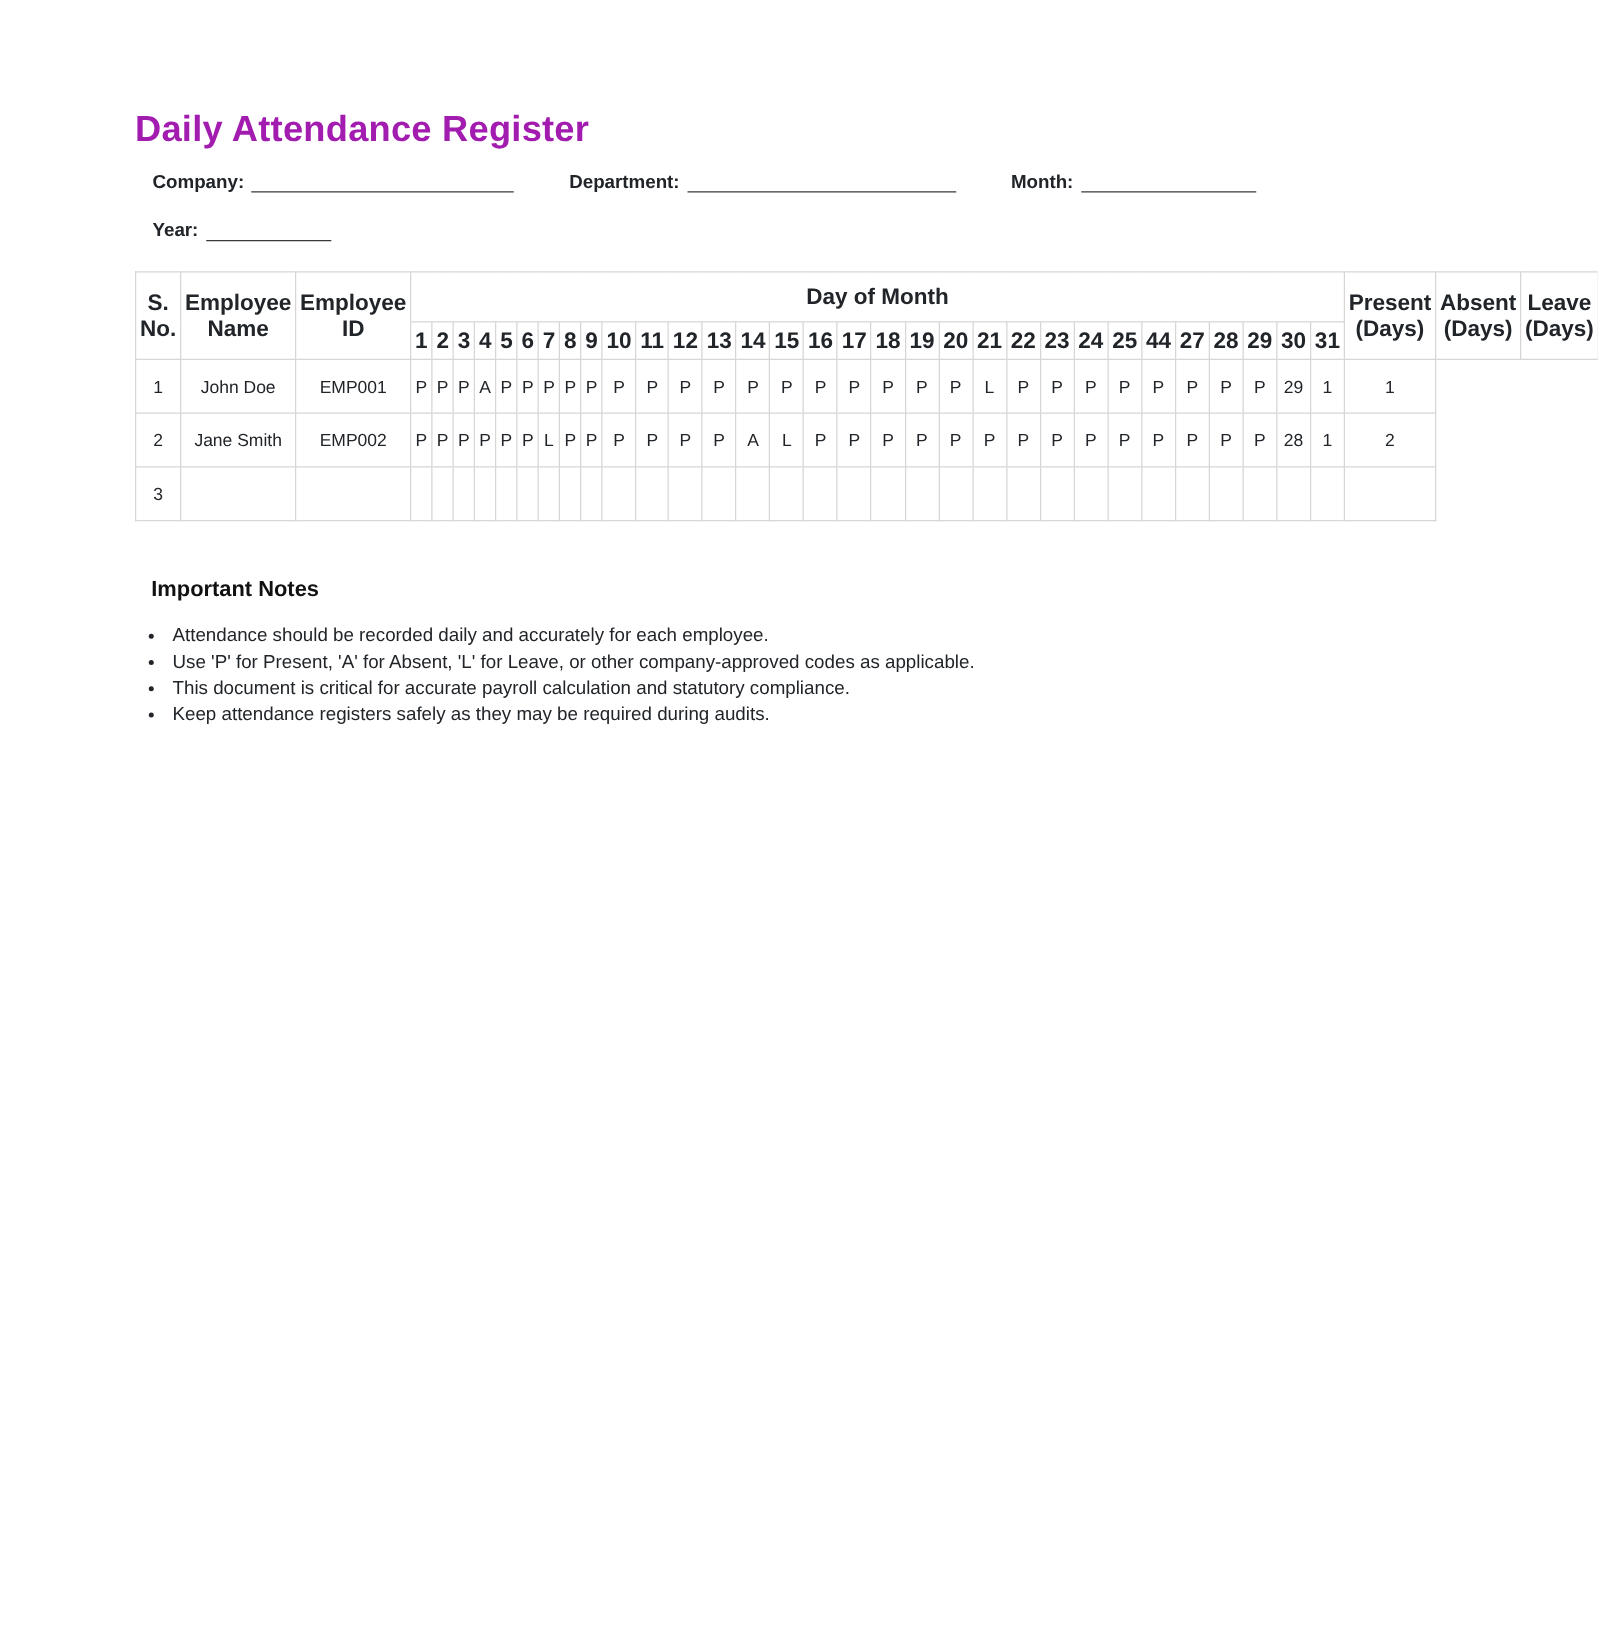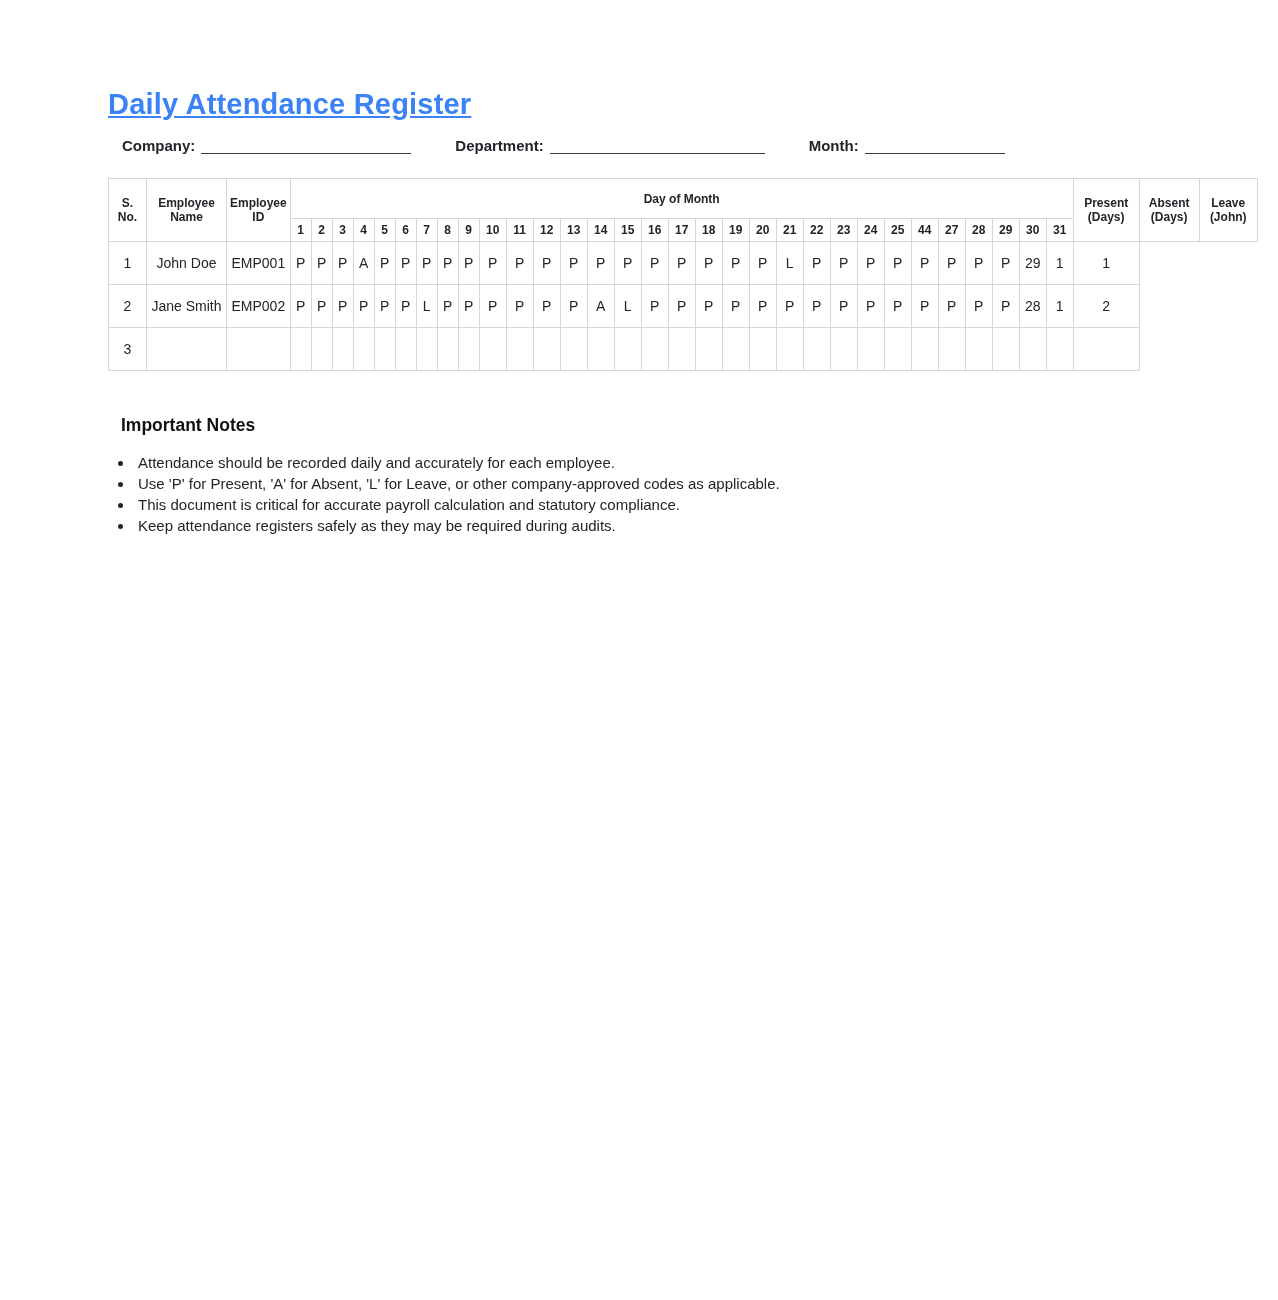--- a/index.html
+++ b/index.html
@@ -9,22 +9,22 @@
   *{ box-sizing:border-box; }
   html,body{ margin:0; padding:0; background:#ffffff; }
   body{
     width:1278px; height:1300px;
     font-family:"Liberation Sans", sans-serif;
     color:var(--text);
   }
   .page{ padding:88px 5px 0 108px; }
 
   .doc-title{
-    font-size:29px; font-weight:700; color:#3b82f6;
-    margin:0 0 16px 0; letter-spacing:0.2px;text-decoration:underline;
+    font-size:29px; font-weight:700; color:#a21caf;
+    margin:0 0 16px 0; letter-spacing:0.2px;
   }
 
   .field-row{ display:flex; align-items:flex-end; margin:0 0 4px 14px; }
   .field{ display:flex; align-items:flex-end; margin-right:44px; }
   .field-label{ font-size:15px; font-weight:700; white-space:nowrap; }
   .blank-line{
     display:inline-block; height:16px; margin-left:6px;
     border-bottom:1px solid #3a3a3a;
   }
   .line-company{ width:210px; }
@@ -36,21 +36,21 @@
   table.register{
     border-collapse:collapse; margin-top:24px;
     table-layout:fixed;
   }
   table.register th, table.register td{
     border:1px solid var(--border);
     text-align:center; vertical-align:middle;
     font-size:14px; color:var(--text);
     overflow:hidden;
   }
-  table.register th{ font-weight:700; font-size:12px; padding:4px 3px; }
+  table.register th{ font-weight:700; font-size:18px; padding:4px 3px; }
   th.col-sno{ width:38px; }
   th.col-name{ width:80px; }
   th.col-id{ width:63px; }
   th.col-day-of-month{ height:40px; }
   th.col-present{ width:66px; }
   th.col-absent{ width:60px; }
   th.col-leave{ width:58px; }
   th.day-num{ width:21px; padding:8px 1px; font-size:14px; }
   th.day-num.wide{ width:27px; }
   tbody td{ height:43px; padding:4px 2px; line-height:18px; }
@@ -82,31 +82,37 @@
     <div class="field">
       <span class="field-label">Department:</span>
       <span class="blank-line line-department"></span>
     </div>
     <div class="field">
       <span class="field-label">Month:</span>
       <span class="blank-line line-month"></span>
     </div>
   </div>
 
+  <div class="field-row year-row">
+    <div class="field">
+      <span class="field-label">Year:</span>
+      <span class="blank-line line-year"></span>
+    </div>
+  </div>
 
   <table class="register">
     <thead>
       <tr>
         <th rowspan="2" class="col-sno">S. No.</th>
         <th rowspan="2" class="col-name">Employee Name</th>
         <th rowspan="2" class="col-id">Employee ID</th>
         <th colspan="31" class="col-day-of-month">Day of Month</th>
         <th rowspan="2" class="col-present">Present (Days)</th>
         <th rowspan="2" class="col-absent">Absent (Days)</th>
-        <th rowspan="2" class="col-leave">Leave (John)</th>
+        <th rowspan="2" class="col-leave">Leave (Days)</th>
       </tr>
       <tr id="day-numbers-row">
           <th class="day-num">1</th>
           <th class="day-num">2</th>
           <th class="day-num">3</th>
           <th class="day-num">4</th>
           <th class="day-num">5</th>
           <th class="day-num">6</th>
           <th class="day-num">7</th>
           <th class="day-num">8</th>

